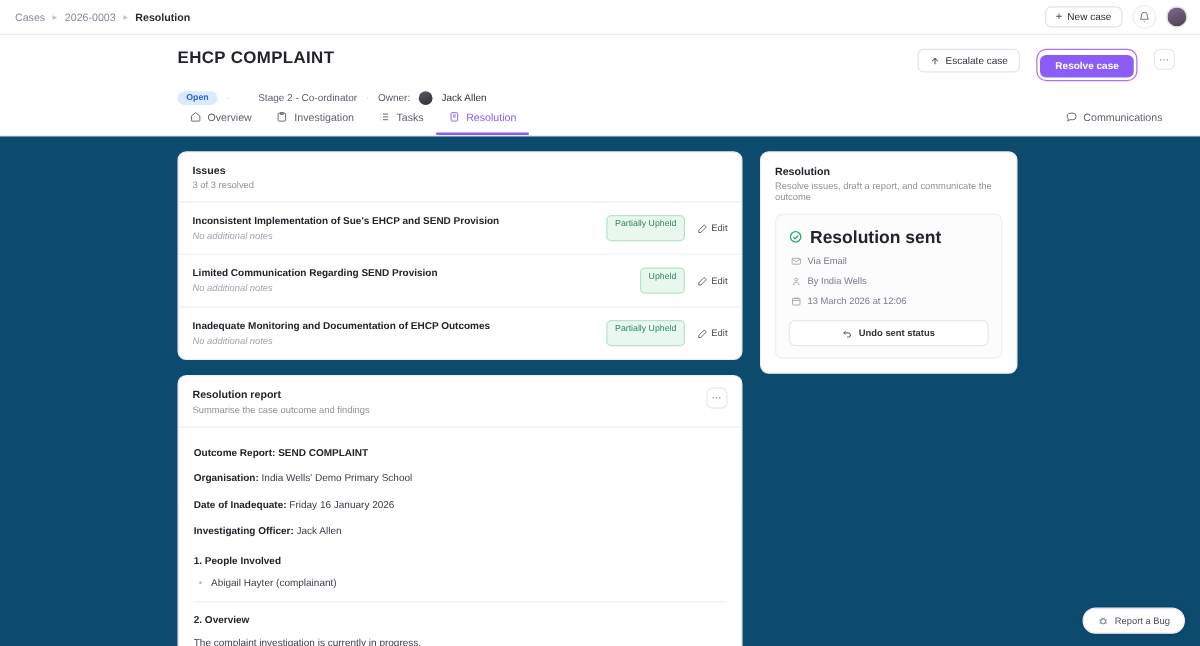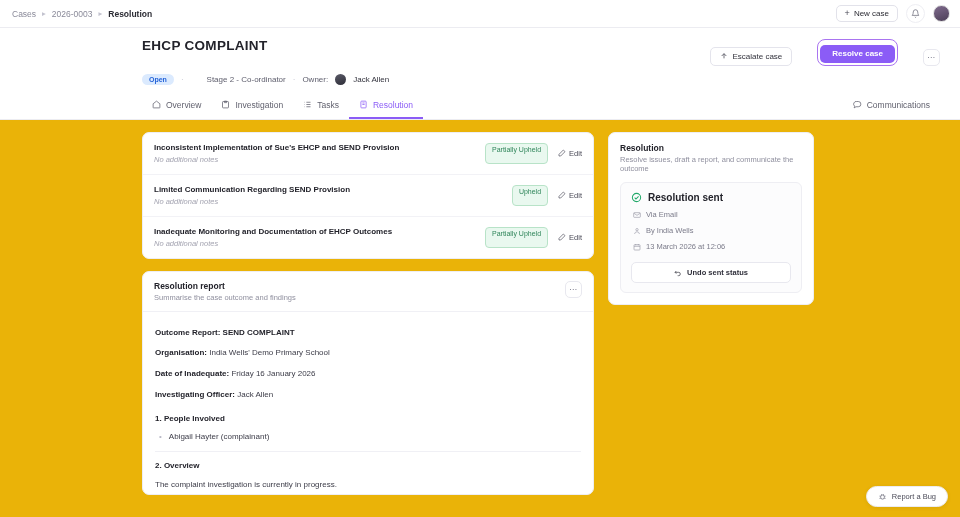--- a/index.html
+++ b/index.html
@@ -3,21 +3,21 @@
 <meta charset="utf-8">
 <style>
   * { box-sizing: border-box; margin: 0; padding: 0; }
   html, body {
     width: 960px; height: 517px;
     font-family: "Liberation Sans", sans-serif;
     background: #f7f7fa;
     color: #2b2b33;
     overflow: hidden;
   }
-  .app { width: 960px; height: 517px; position: relative; background: #eab308; }
+  .app { width: 960px; height: 517px; position: relative; background: #0c4a6e; }
 
   
   .topbar {
     height: 28px; background: #ffffff; border-bottom: 1px solid #ececf1;
     display: flex; align-items: center; padding: 0 10px 0 12px;
   }
   .crumbs { display: flex; align-items: center; gap: 6px; font-size: 8.5px; }
   .crumb { color: #8a8a99; }
   .crumb.current { color: #2b2b33; font-weight: bold; }
   .crumb-sep { color: #c3c3cf; font-size: 7.5px; }
@@ -36,21 +36,21 @@
     width: 17px; height: 17px; border-radius: 50%;
     background: linear-gradient(160deg,#7f6a8d,#4c3f57);
     border: 1px solid #ddd;
   }
 
   
   .pagehead { background: #fff; padding: 10px 0 0 0; border-bottom: 1px solid #ececf1; }
   .ph-inner { padding: 0 20px 0 142px; }
   .title-row { display: flex; align-items: flex-start; }
   .page-title { font-size: 13.5px; font-weight: bold; letter-spacing: .3px; color: #23232b; }
-  .title-actions { margin-left: auto; display: flex; align-items: flex-end; gap: 25px; padding-top: 1px; }
+  .title-actions { margin-left: auto; display: flex; align-items: flex-start; gap: 13px; padding-top: 1px; }
   .btn-escalate {
     display: flex; align-items: center; gap: 4px;
     border: 1px solid #e4e4ec; background: #fff; border-radius: 5px;
     padding: 4px 9px; font-size: 8px; color: #32323c;
   }
   .resolve-wrap { padding: 2px; border: 1.5px solid #a974f0; border-radius: 8px; }
   .btn-resolve {
     background: #8b5cf6; color: #fff; border: none; border-radius: 5px;
     padding: 4.5px 12px; font-size: 8px; font-weight: bold;
   }
@@ -67,21 +67,21 @@
   }
   .meta-dot { color: #c9c9d4; font-size: 8px; }
   .meta-text { color: #5d5d6c; padding-left: 16px; }
   .owner-lbl { color: #5d5d6c; }
   .owner-av {
     width: 11px; height: 11px; border-radius: 50%;
     background: linear-gradient(160deg,#5b5b68,#2d2d38); display: inline-block;
   }
   .owner-name { color: #33333d; }
 
-  .tabs-row { display: flex; align-items: center; margin-top: 10px; }
+  .tabs-row { display: flex; align-items: center; }
   .tab {
     display: flex; align-items: center; gap: 5px;
     padding: 5px 10px 7px 10px; font-size: 8.5px; color: #62626f;
     border-bottom: 2px solid transparent;
   }
   .tab.active { color: #8b5cf6; border-bottom-color: #8b5cf6; font-weight: normal; }
   .tab-right { margin-left: auto; }
   svg { display: block; }
 
   
@@ -120,21 +120,21 @@
   .rep-sec { font-size: 8px; font-weight: bold; color: #23232b; padding: 9px 0 5px 0; }
   .rep-bullet { display: flex; gap: 7px; font-size: 8px; color: #3c3c48; padding: 4px 0 4px 4px; }
   .bdot { color: #b9b9c6; }
   .rep-p { font-size: 8px; color: #3c3c48; padding: 5px 0; }
   .rep-div { height: 1px; background: #f0f0f5; margin: 6px 0 0 0; }
 
   
   .res-inner { padding: 10px 11px 11px 11px; }
   .sent-box { border: 1px solid #eeeef3; background: #fcfcfd; border-radius: 6px; padding: 9px 10px; margin-top: 9px; }
   .sent-title-row { display: flex; align-items: center; gap: 6px; }
-  .sent-title { font-size: 10px; font-weight: bold; color: #23232b; }
+  .sent-title { font-size: 14px; font-weight: bold; color: #23232b; }
   .sent-meta { display: flex; align-items: center; gap: 5px; font-size: 7.5px; color: #7b7b8a; margin-top: 7px; padding-left: 2px; }
   .undo-btn {
     width: 100%; margin-top: 11px; border: 1px solid #e8e8ef; background: #fff;
     border-radius: 5px; padding: 5px 0; font-size: 7.5px; font-weight: bold; color: #2f2f3a;
     display: flex; align-items: center; justify-content: center; gap: 5px;
   }
 
   .bugbtn {
     position: absolute; right: 12px; bottom: 10px;
     display: flex; align-items: center; gap: 5px;
@@ -236,20 +236,24 @@
         </div>
       </div>
     </div>
   </div>
 
   <div class="body">
 
     <div class="col-main">
 
       <div class="card">
+        <div class="card-head">
+          <div class="card-title">Issues</div>
+          <div class="card-sub">3 of 3 resolved</div>
+        </div>
 
         <div class="issue-row">
           <div class="issue-txt">
             <div class="issue-name">Inconsistent Implementation of Sue's EHCP and SEND Provision</div>
             <div class="issue-note">No additional notes</div>
           </div>
           <span class="chip">Partially Upheld</span>
           <span class="edit-link">
             <svg width="8" height="8" viewBox="0 0 24 24" fill="none" stroke="#4a4a57" stroke-width="2">
               <path d="M16 3l5 5L8 21H3v-5z"></path>

